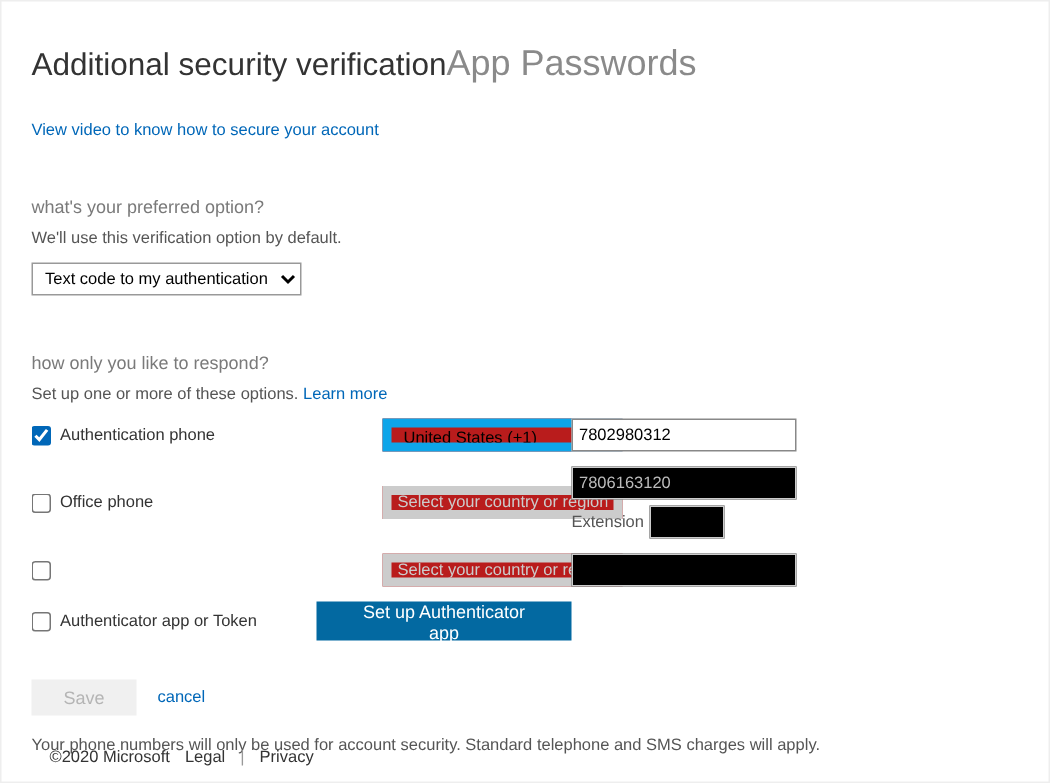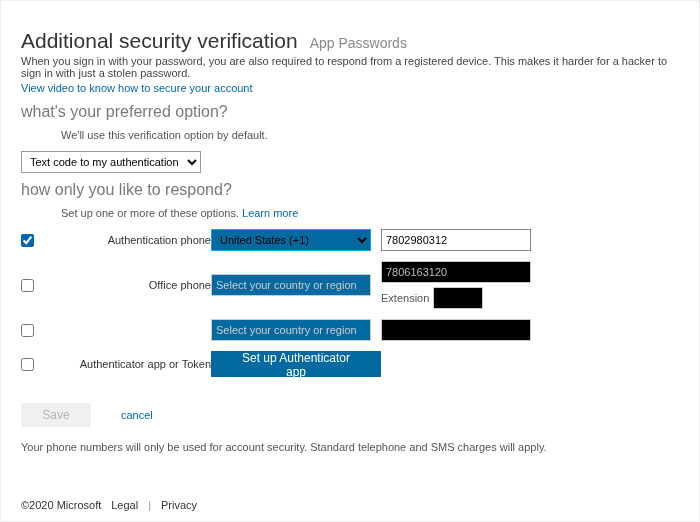--- a/index.html
+++ b/index.html
@@ -14,108 +14,105 @@
     position: relative;
   }
   .page {
     padding: 28px 20px 10px 20px;
     border: 1px solid #eee;
     height: 100%;
     position: relative;
   }
   .header-row {
     display: flex;
-    gap: 12px;
     align-items: baseline;
-    margin-bottom: 2px;
+    margin-bottom: 22px;
   }
   .h-active {
     font-size: 21px;
     font-weight: 400;
     color: #333;
   }
   .h-inactive {
-    font-size: 14px;
+    font-size: 24px;
     font-weight: 400;
     color: #8a8a8a;
   }
   .intro {
     font-size: 11px;
     color: #444;
     margin-bottom: 2px;
   }
   .link {
     color: #0067b8;
     text-decoration: none;
     cursor: pointer;
     font-size: 11px;
   }
   .section-h {
-    font-size: 16px;
+    font-size: 12px;
     font-weight: 400;
     color: #7a7a7a;
-    margin-top: 8px;
+    margin-top: 38px;
     margin-bottom: 8px;
   }
   .sub {
     font-size: 11px;
     color: #555;
     margin-bottom: 10px;
-    margin-left: 40px;
   }
   .select-pref {
     width: 180px;
     height: 22px;
     font-size: 11px;
     border: 1px solid #999;
     background: #fff;
     padding: 0 4px;
   }
   .respond-grid { display: grid; grid-template-columns: 190px 170px 230px; row-gap: 10px; align-items: center; }
-  .opt-label { display: flex; align-items: center; gap: 6px; font-size: 11px; color: #333; justify-content: space-between; }
+  .opt-label { display: flex; align-items: center; gap: 6px; font-size: 11px; color: #333; }
   .opt-label input[type="checkbox"] { width: 13px; height: 13px; margin: 0; }
   .opt-label input[type="checkbox"].checked { accent-color: #0067b8; }
   .country-select {
-    width: 160px; height: 22px; font-size: 11px; border: 1px solid #0ea5e9; background: #0369a1; padding: 0 4px;
+    width: 160px; height: 22px; font-size: 11px; border: 6px solid #0ea5e9; background: #b91c1c; padding: 0 4px; margin-left: 44px;
   }
   .country-select.disabled { color: #bbb; border-color: #ccc; }
   .phone-input {
     width: 150px; height: 22px; font-size: 11px; border: 1px solid #888; background: #fff; padding: 0 4px;
   }
   .phone-input.disabled { color: #bbb; border-color: #ccc; background: #000000; }
   .phone-input.short { width: 50px; }
   .ext-row { font-size: 11px; color: #555; display: flex; align-items: center; gap: 4px; margin-top: 4px; }
   .btn-primary {
     background: #0369a1; color: #fff; border: none; height: 26px;
     padding: 0 20px; font-size: 12px; cursor: pointer;
   }
-  .actions { margin-top: 26px; display: flex; align-items: center; gap: 30px; }
+  .actions { margin-top: 26px; display: flex; align-items: center; gap: 14px; }
   .btn-save {
     background: #f0f0f0; color: #b5b5b5; border: none; height: 24px; width: 70px;
     font-size: 12px; cursor: pointer;
   }
   .disclaimer { font-size: 11px; color: #555; margin-top: 14px; }
   .footer {
-    position: absolute; left: 20px; bottom: 10px; font-size: 11px; color: #333;
+    position: absolute; left: 32px; bottom: 10px; font-size: 11px; color: #333;
     display: flex; gap: 10px; align-items: center;
   }
   .footer .sep { color: #999; }
   .plc::placeholder { color: #ccc; }
 </style>
 </head>
 <body>
 
 <div class="page">
 
   <div class="header-row">
     <span class="h-active">Additional security verification</span>
     <span class="h-inactive">App Passwords</span>
   </div>
 
-  <div class="intro">When you sign in with your password, you are also required to respond from a registered device. This makes it harder for a hacker to sign in with just a stolen password.</div>
   <a class="link">View video to know how to secure your account</a>
 
   <div class="section-h">what's your preferred option?</div>
   <div class="sub">We'll use this verification option by default.</div>
   <select class="select-pref">
     <option>Text code to my authentication p</option>
   </select>
 
   <div class="section-h">how only you like to respond?</div>
   <div class="sub">

